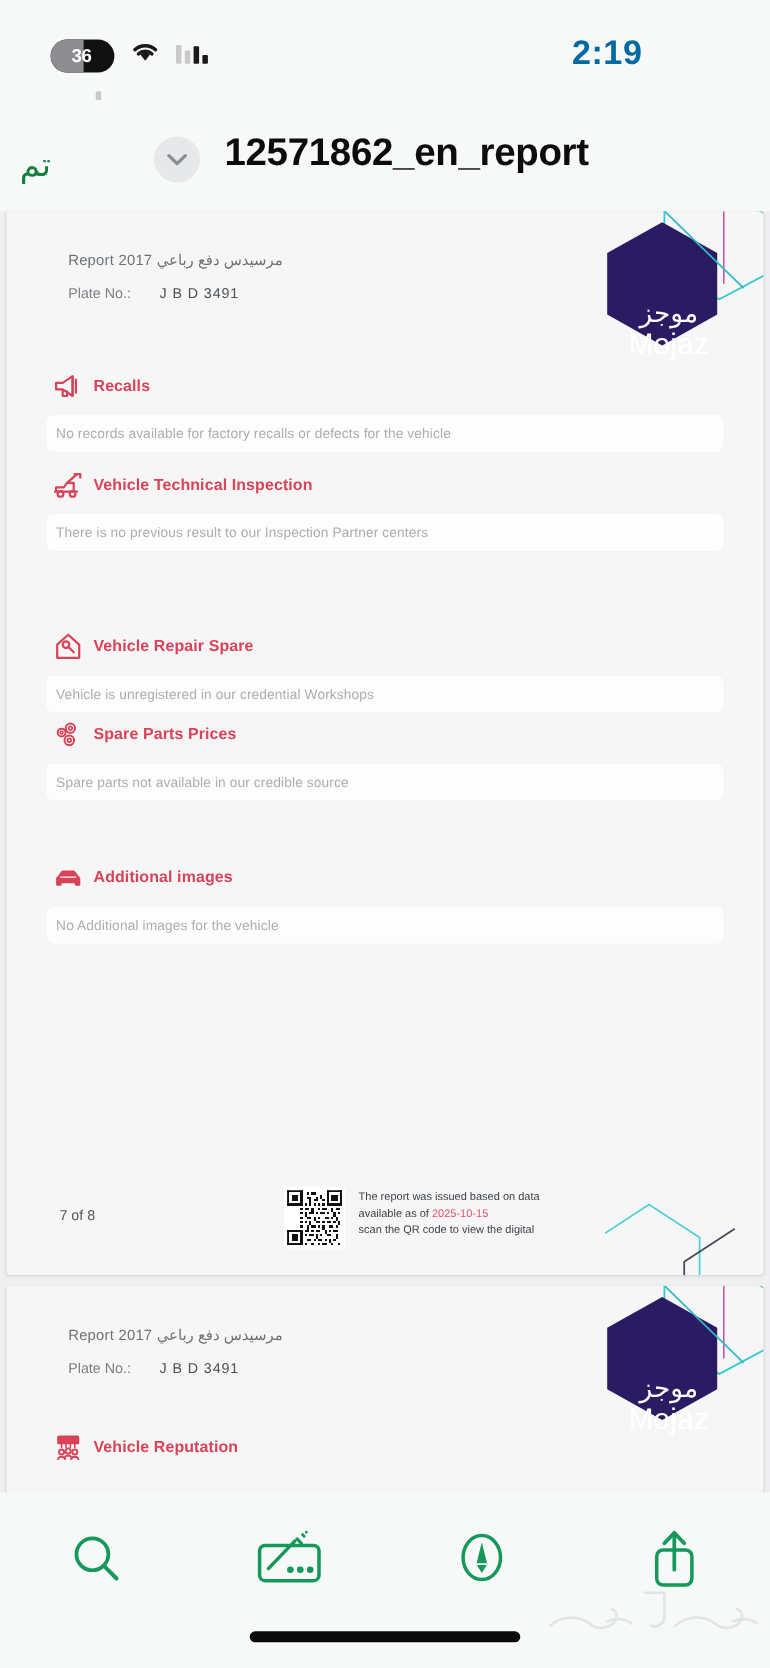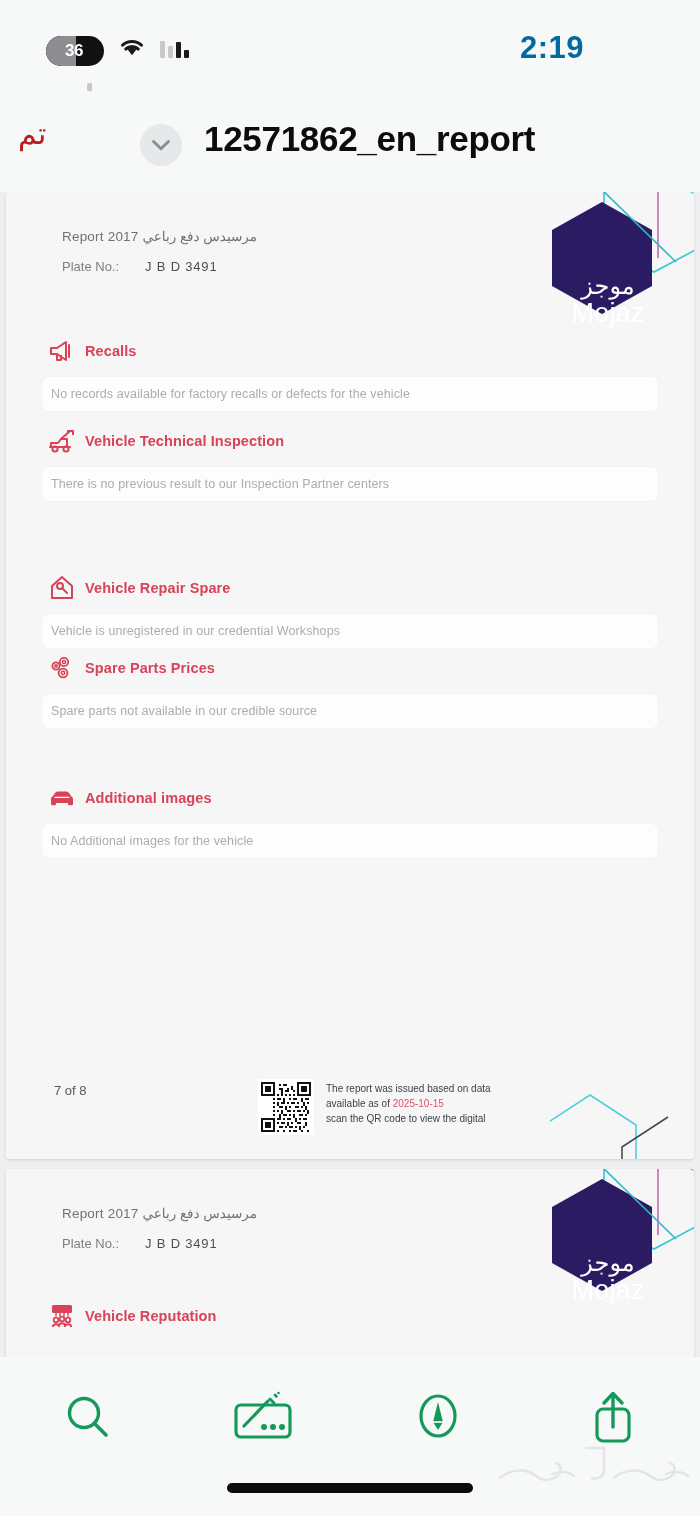--- a/index.html
+++ b/index.html
@@ -45,22 +45,22 @@
     position: absolute; right: 116px; top: 30px;
     font-size: 31px; font-weight: 600; color: #0369a1; letter-spacing: 0.5px;
   }
 
   
   .navbar {
     position: absolute; top: 100px; left: 0; width: 700px; height: 92px;
     background: #f7f8f8;
   }
   .nav-done {
-    position: absolute; left: 18px; top: 16px;
-    font-size: 30px; color: #b91c1c; font-weight: 500;
+    position: absolute; left: 18px; top: 32px;
+    font-size: 30px; color: #15803d; font-weight: 500;
     direction: rtl;
   }
   .nav-chevron {
     position: absolute; left: 140px; top: 124px; width: 42px; height: 42px;
     border-radius: 21px; background: #e7e8e9;
     display: flex; align-items: center; justify-content: center;
   }
   .nav-title {
     position: absolute; left: 204px; top: 119px;
     font-size: 35px; font-weight: 600; color: #0c0c0c; letter-spacing: -0.3px;
@@ -106,21 +106,21 @@
   .sec-icon { width: 28px; height: 28px; flex: 0 0 28px; }
   .sec-box {
     margin: 12px 36px 0 36px; height: 34px; border-radius: 7px;
     background: #fdfdfd; display: flex; align-items: center; padding-left: 9px;
     box-shadow: 0 0 0 1px rgba(0,0,0,0.012);
   }
   .sec-box span { font-size: 12.5px; color: #a9aeb2; letter-spacing: .1px; }
 
   
   .pg-footer { position: absolute; left: 0; bottom: 0; width: 100%; height: 96px; }
-  .pg-num { position: absolute; left: 48px; top: 20px; font-size: 13px; color: #53585c; }
+  .pg-num { position: absolute; left: 48px; top: 34px; font-size: 13px; color: #53585c; }
   .qr { position: absolute; left: 252px; top: 16px; width: 56px; height: 56px; background:#fff; padding:3px; }
   .qr canvas, .qr svg { display: block; }
   .qr-text { position: absolute; left: 320px; top: 18px; font-size: 10px; line-height: 15px; color: #3c4247; }
   .qr-text .date { color: #e0506a; }
   .deco-hex { position: absolute; right: -6px; bottom: -14px; width: 150px; height: 96px; }
 
   
   .toolbar {
     position: absolute; left: 0; bottom: 0; width: 700px; height: 159px;
     background: #f7f8f8;

